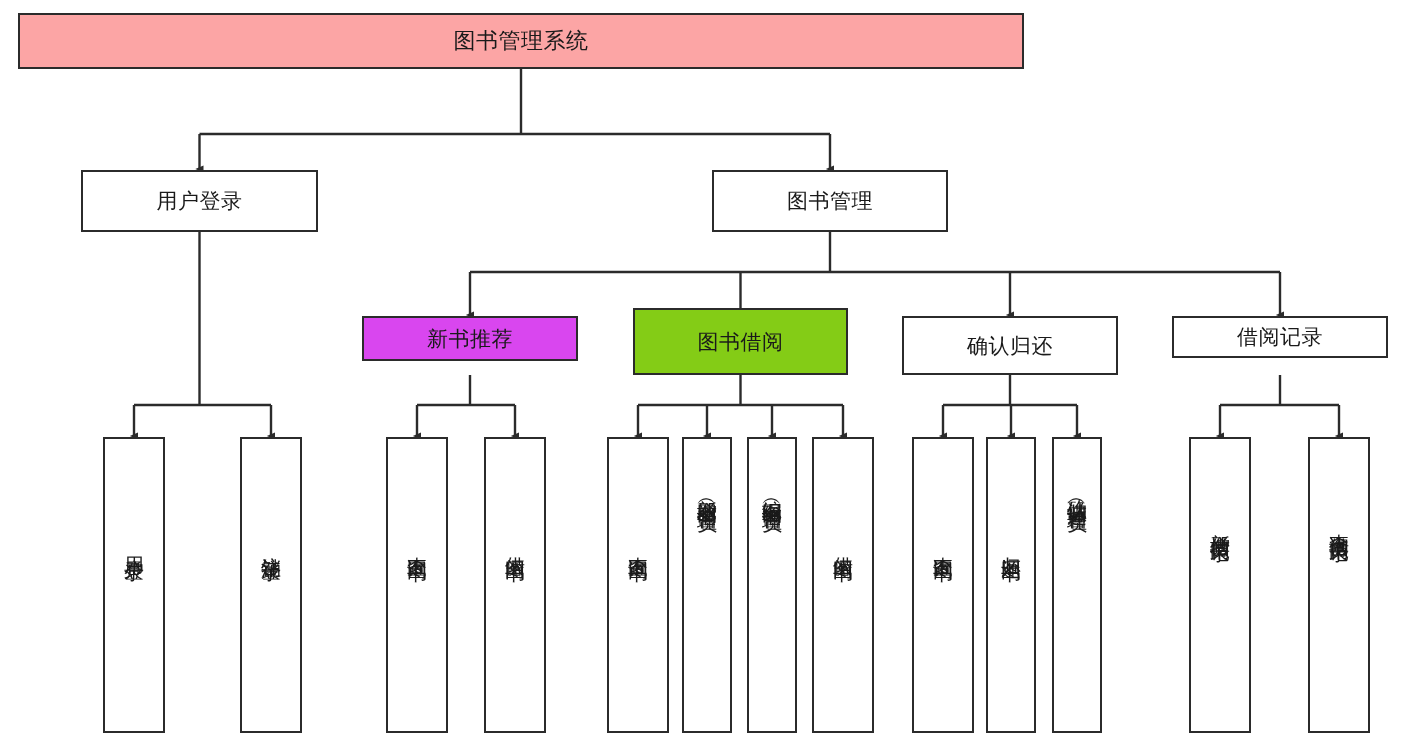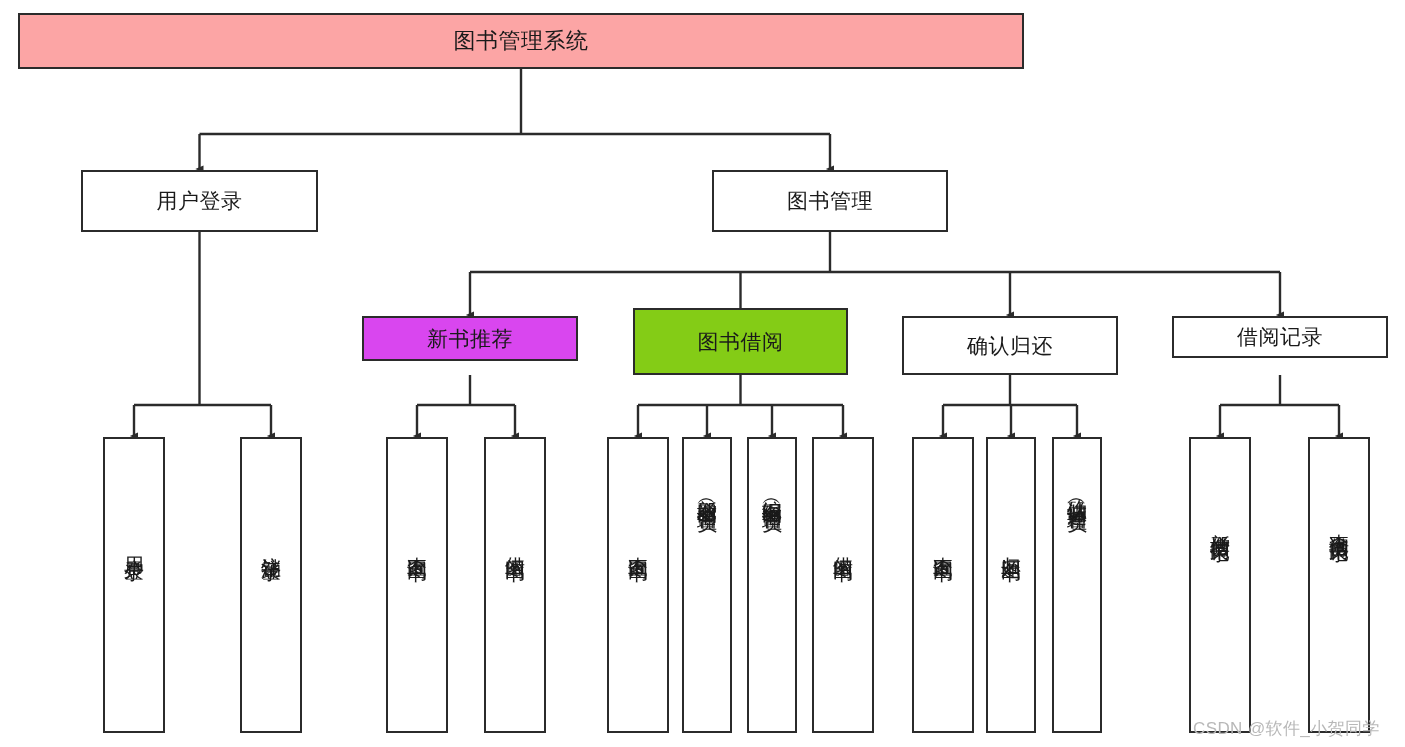--- a/index.html
+++ b/index.html
@@ -163,15 +163,14 @@
         <span class="node-label-v" style="color: rgb(26, 26, 26);">确认归还（管理员）</span>
       </div>
       <div class="node-box lvl3" style="left: 1189px; top: 437px; width: 62px; height: 296px; border-color: rgb(43, 43, 43); background: rgb(255, 255, 255); align-items: flex-start; padding-top: 79px;">
         <span class="node-label-v" style="color: rgb(26, 26, 26);">新增借阅记录</span>
       </div>
       <div class="node-box lvl3" style="left: 1308px; top: 437px; width: 62px; height: 296px; border-color: rgb(43, 43, 43); background: rgb(255, 255, 255); align-items: flex-start; padding-top: 79px;">
         <span class="node-label-v" style="color: rgb(26, 26, 26);">查询借阅记录</span>
       </div>
     </div>
 
-  <div class="watermark" style="left: 1193px; top: 717px; color: rgb(184, 184, 184);">CSDN @软件_小贺同学</div>
 
 </div>
 
 </body></html>

